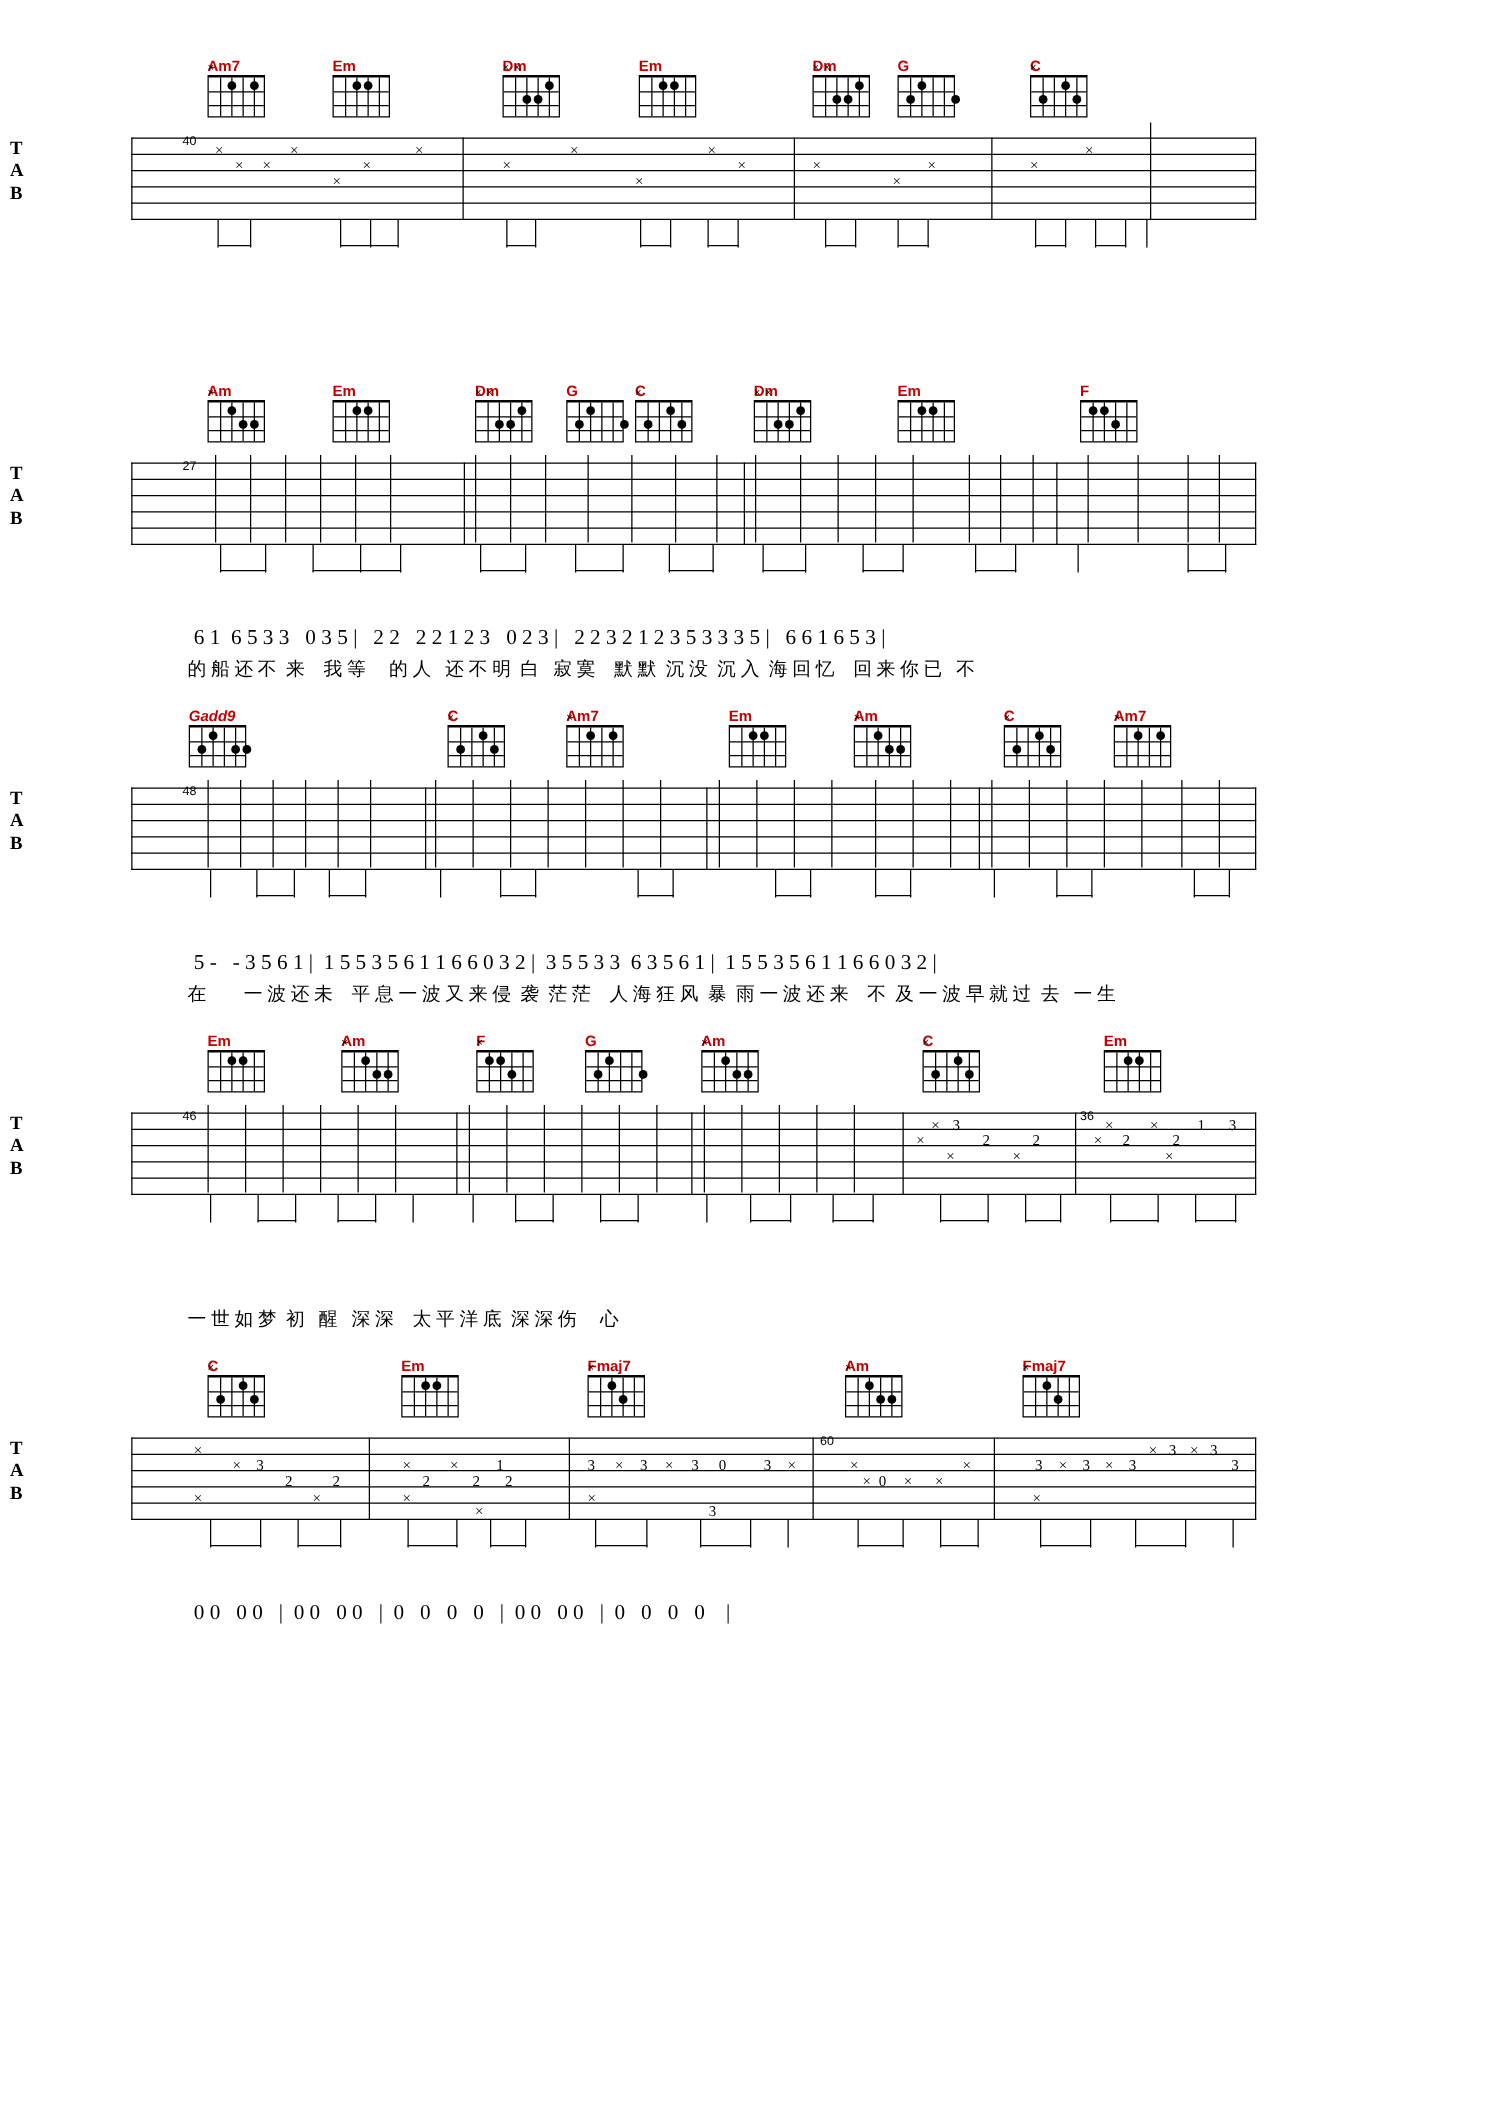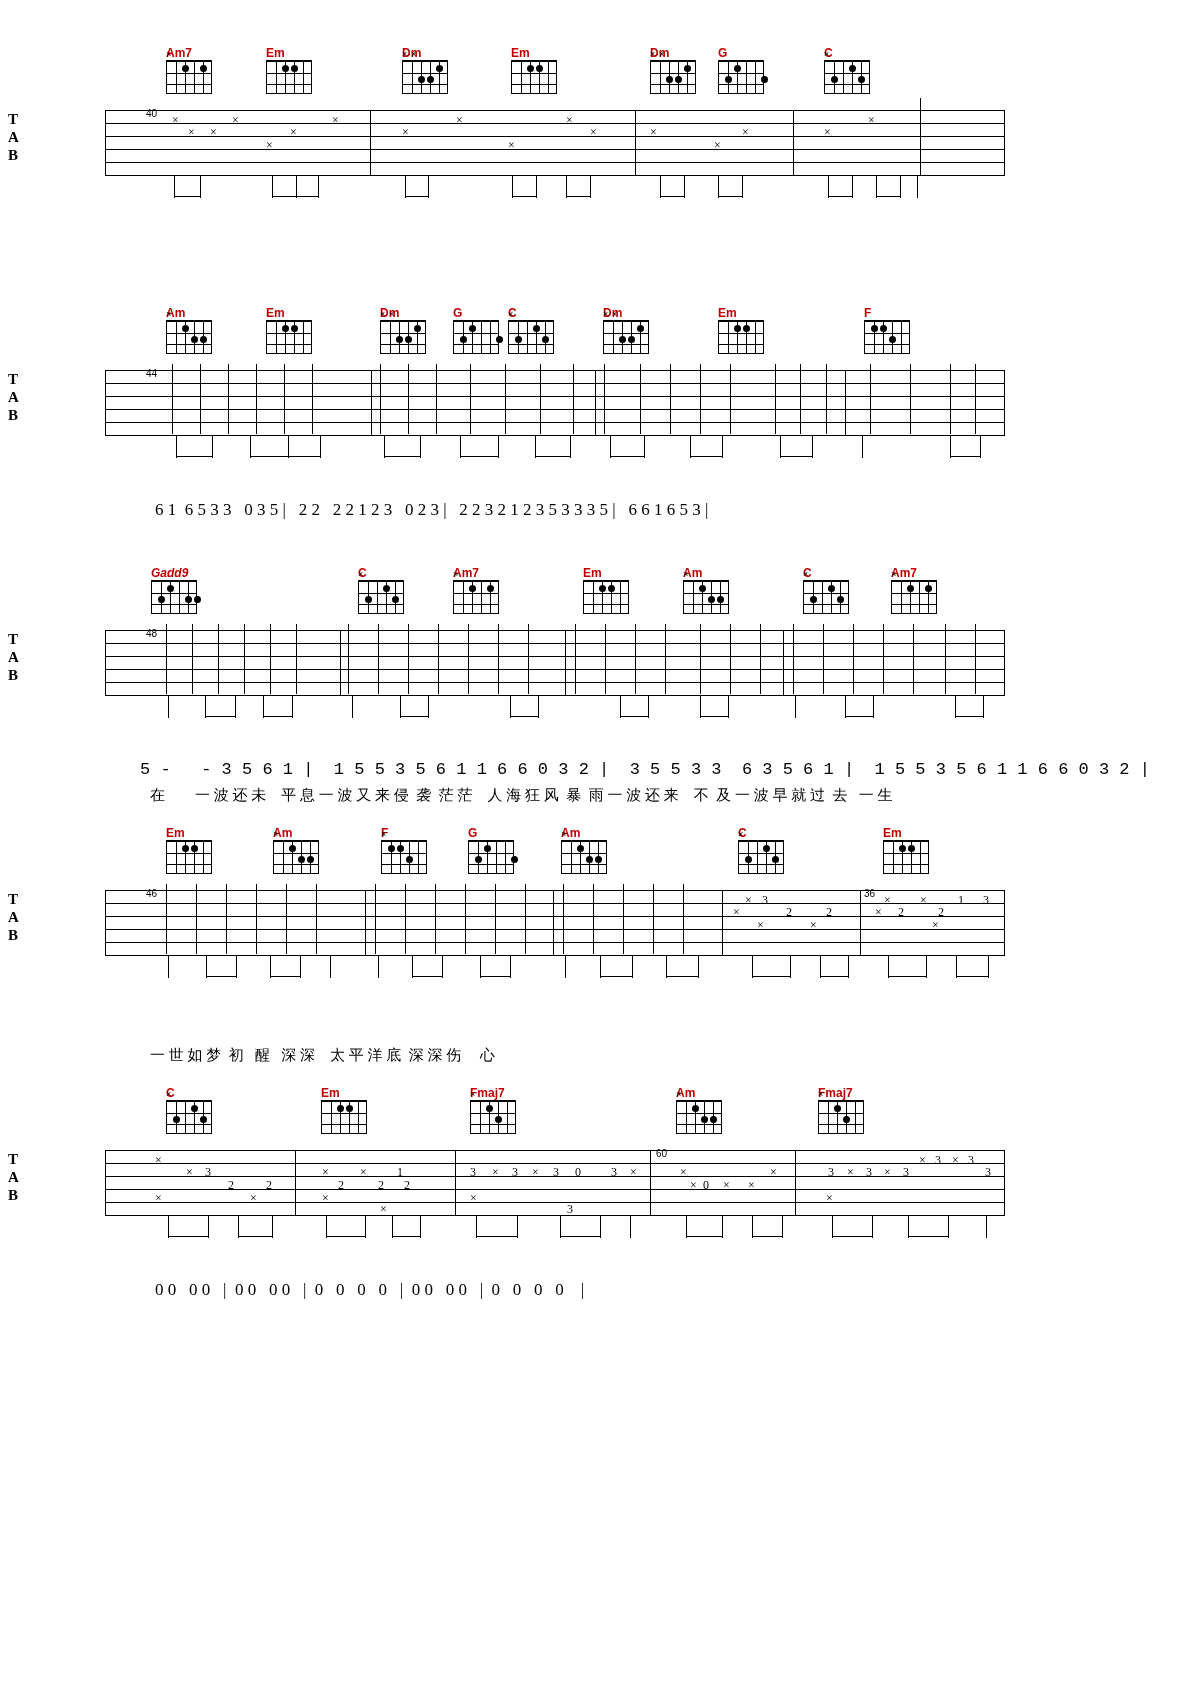--- a/index.html
+++ b/index.html
@@ -360,21 +360,21 @@
       <div class="sline" style="top:52px;width:900px;left:105px"></div>
       <div class="sline" style="top:65px;width:900px;left:105px"></div>
       <div class="bar" style="left:105px;top:0;height:66px"></div>
       <div class="bar" style="left:371px;top:0;height:66px"></div>
       <div class="bar" style="left:595px;top:0;height:66px"></div>
       <div class="bar" style="left:845px;top:0;height:66px"></div>
       <div class="bar" style="left:1004px;top:0;height:66px"></div>
       <div class="tabword" style="top:2px;">T</div>
       <div class="tabword" style="top:20px;">A</div>
       <div class="tabword" style="top:38px;">B</div>
-      <div class="measnum" style="left:146px;top:-2px;">44</div>
+      <div class="measnum" style="left:146px;top:-2px;">27</div>
 
       <div class="stem" style="left:172px;top:-6px;height:70px"></div>
       <div class="stem" style="left:200px;top:-6px;height:70px"></div>
       <div class="stem" style="left:228px;top:-6px;height:70px"></div>
       <div class="stem" style="left:256px;top:-6px;height:70px"></div>
       <div class="stem" style="left:284px;top:-6px;height:70px"></div>
       <div class="stem" style="left:312px;top:-6px;height:70px"></div>
       <div class="stem" style="left:380px;top:-6px;height:70px"></div>
       <div class="stem" style="left:408px;top:-6px;height:70px"></div>
       <div class="stem" style="left:436px;top:-6px;height:70px"></div>
@@ -421,20 +421,21 @@
       <div class="stem" style="left:780px;top:66px;height:22px"></div>
       <div class="stem" style="left:812px;top:66px;height:22px"></div>
       <div class="beam" style="left:780px;top:86px;width:33px"></div>
       <div class="stem" style="left:862px;top:66px;height:22px"></div>
       <div class="stem" style="left:950px;top:66px;height:22px"></div>
       <div class="stem" style="left:980px;top:66px;height:22px"></div>
       <div class="beam" style="left:950px;top:86px;width:31px"></div>
     </div>
 
     <div class="numrow" style="left:155px;top:194px;">6 1  6 5 3 3   0 3 5 |   2 2   2 2 1 2 3   0 2 3 |   2 2 3 2 1 2 3 5 3 3 3 5 |   6 6 1 6 5 3 |</div>
+    <div class="lyric" style="left:150px;top:220px;">的 船 还 不  来    我 等     的 人   还 不 明  白   寂 寞    默 默  沉 没  沉 入  海 回 忆    回 来 你 已   不</div>
   </div>
 
   <div class="system" style="top:566px;">
     <div class="chords">
 
       <div class="chord" style="left:151px;font-style:italic;">
         <div class="nm">Gadd9</div>
         <div class="grid">
           <div class="v" style="left:9px"></div>
             <div class="v" style="left:18px"></div>
@@ -609,21 +610,21 @@
       <div class="beam" style="left:700px;top:86px;width:29px"></div>
       <div class="stem" style="left:795px;top:66px;height:22px"></div>
       <div class="stem" style="left:845px;top:66px;height:22px"></div>
       <div class="stem" style="left:873px;top:66px;height:22px"></div>
       <div class="beam" style="left:845px;top:86px;width:29px"></div>
       <div class="stem" style="left:955px;top:66px;height:22px"></div>
       <div class="stem" style="left:983px;top:66px;height:22px"></div>
       <div class="beam" style="left:955px;top:86px;width:29px"></div>
     </div>
 
-    <div class="numrow" style="left:140px;top:194px;font-family:Liberation Mono, monospace;">5 -   - 3 5 6 1 |  1 5 5 3 5 6 1 1 6 6 0 3 2 |  3 5 5 3 3  6 3 5 6 1 |  1 5 5 3 5 6 1 1 6 6 0 3 2 |</div>
+    <div class="numrow" style="left:155px;top:194px;">5 -   - 3 5 6 1 |  1 5 5 3 5 6 1 1 6 6 0 3 2 |  3 5 5 3 3  6 3 5 6 1 |  1 5 5 3 5 6 1 1 6 6 0 3 2 |</div>
     <div class="lyric" style="left:150px;top:220px;">在        一 波 还 未    平 息 一 波 又 来 侵  袭  茫 茫    人 海 狂 风  暴  雨 一 波 还 来    不  及 一 波 早 就 过  去   一 生</div>
   </div>
 
   <div class="system" style="top:826px;">
     <div class="chords">
 
       <div class="chord" style="left:166px;">
         <div class="nm">Em</div>
         <div class="grid">
           <div class="v" style="left:9px"></div>

